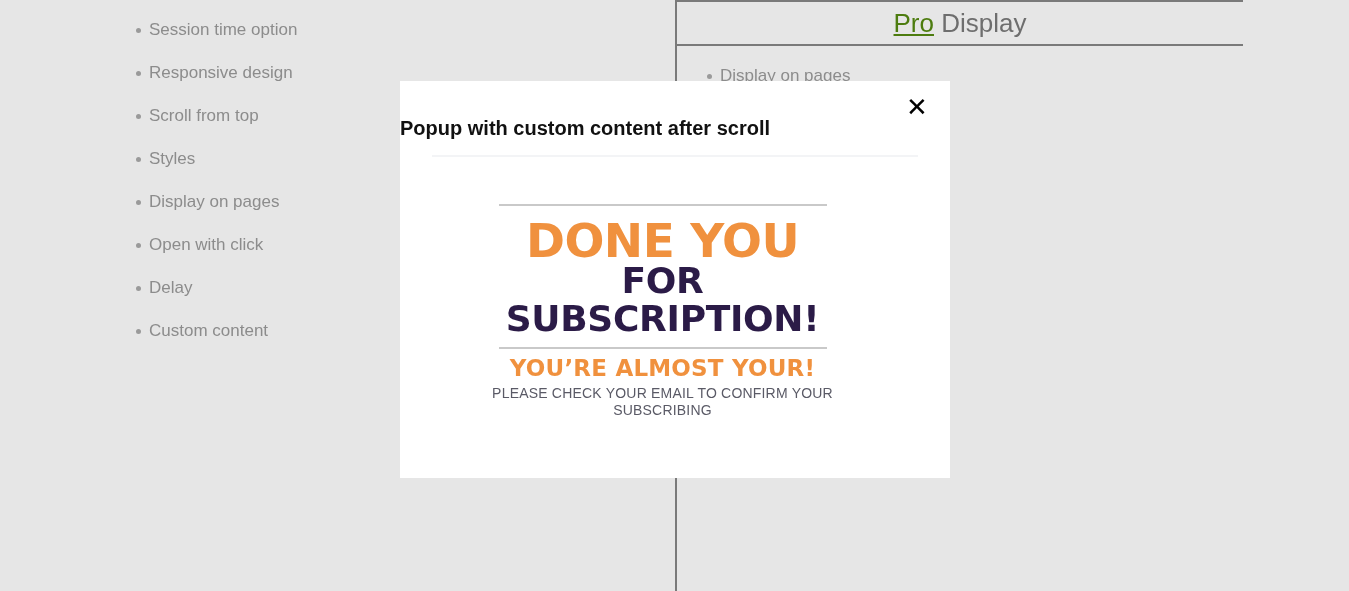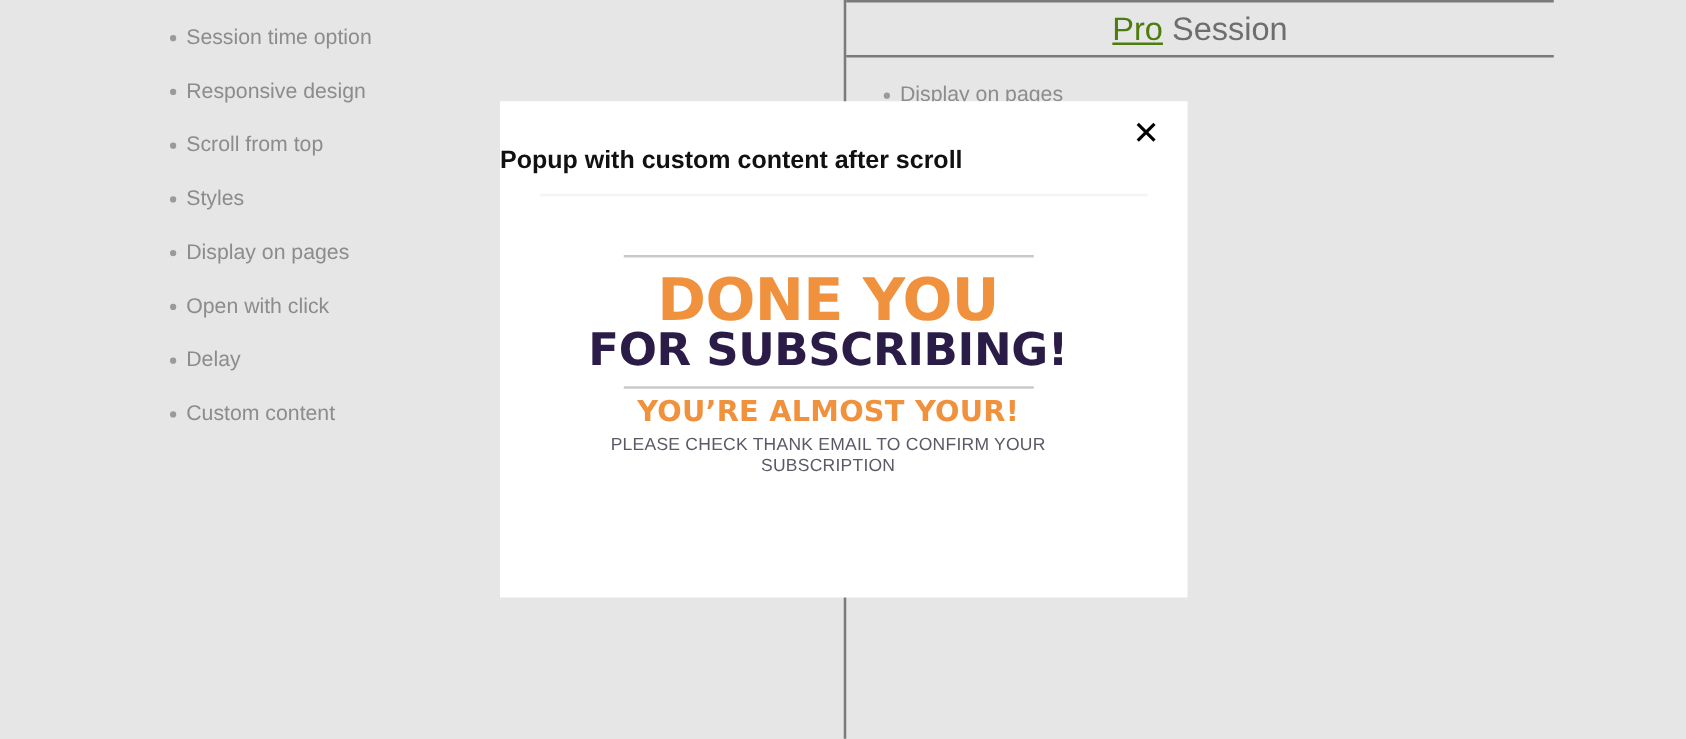--- a/index.html
+++ b/index.html
@@ -229,21 +229,21 @@
         </li>
       <li>
           <span class="bullet"></span>
           <span>Custom content</span>
         </li>
     </ul>
   </div>
 
   <div class="col" id="col-pro">
     <div class="col-head">
-      <span class="col-title"><a class="pro-link" href="#">Pro</a><span> Session</span></span>
+      <span class="col-title"><a class="pro-link" href="#">Pro</a><span> Display</span></span>
     </div>
     <ul class="feat-list">
       <li>
           <span class="bullet"></span>
           <span>Display on pages</span>
         </li>
       <li>
           <span class="bullet"></span>
           <span>Limitation count</span>
         </li>
@@ -286,18 +286,18 @@
 </div>
 
 <div id="popup">
   <div id="popup-close">✕</div>
   <div id="popup-title">Popup with custom content after scroll</div>
   <div id="popup-sep"></div>
 
   <div id="thankyou">
     <div id="ty-rule-top"></div>
     <div id="ty-line1">DONE YOU</div>
-    <div id="ty-line2">FOR SUBSCRIBING!</div>
+    <div id="ty-line2">FOR SUBSCRIPTION!</div>
     <div id="ty-rule-bot"></div>
     <div id="ty-line3">YOU’RE ALMOST YOUR!</div>
-    <div id="ty-line4">PLEASE CHECK THANK EMAIL TO CONFIRM YOUR SUBSCRIPTION</div>
+    <div id="ty-line4">PLEASE CHECK YOUR EMAIL TO CONFIRM YOUR SUBSCRIBING</div>
   </div>
 </div>
 
 </body></html>

